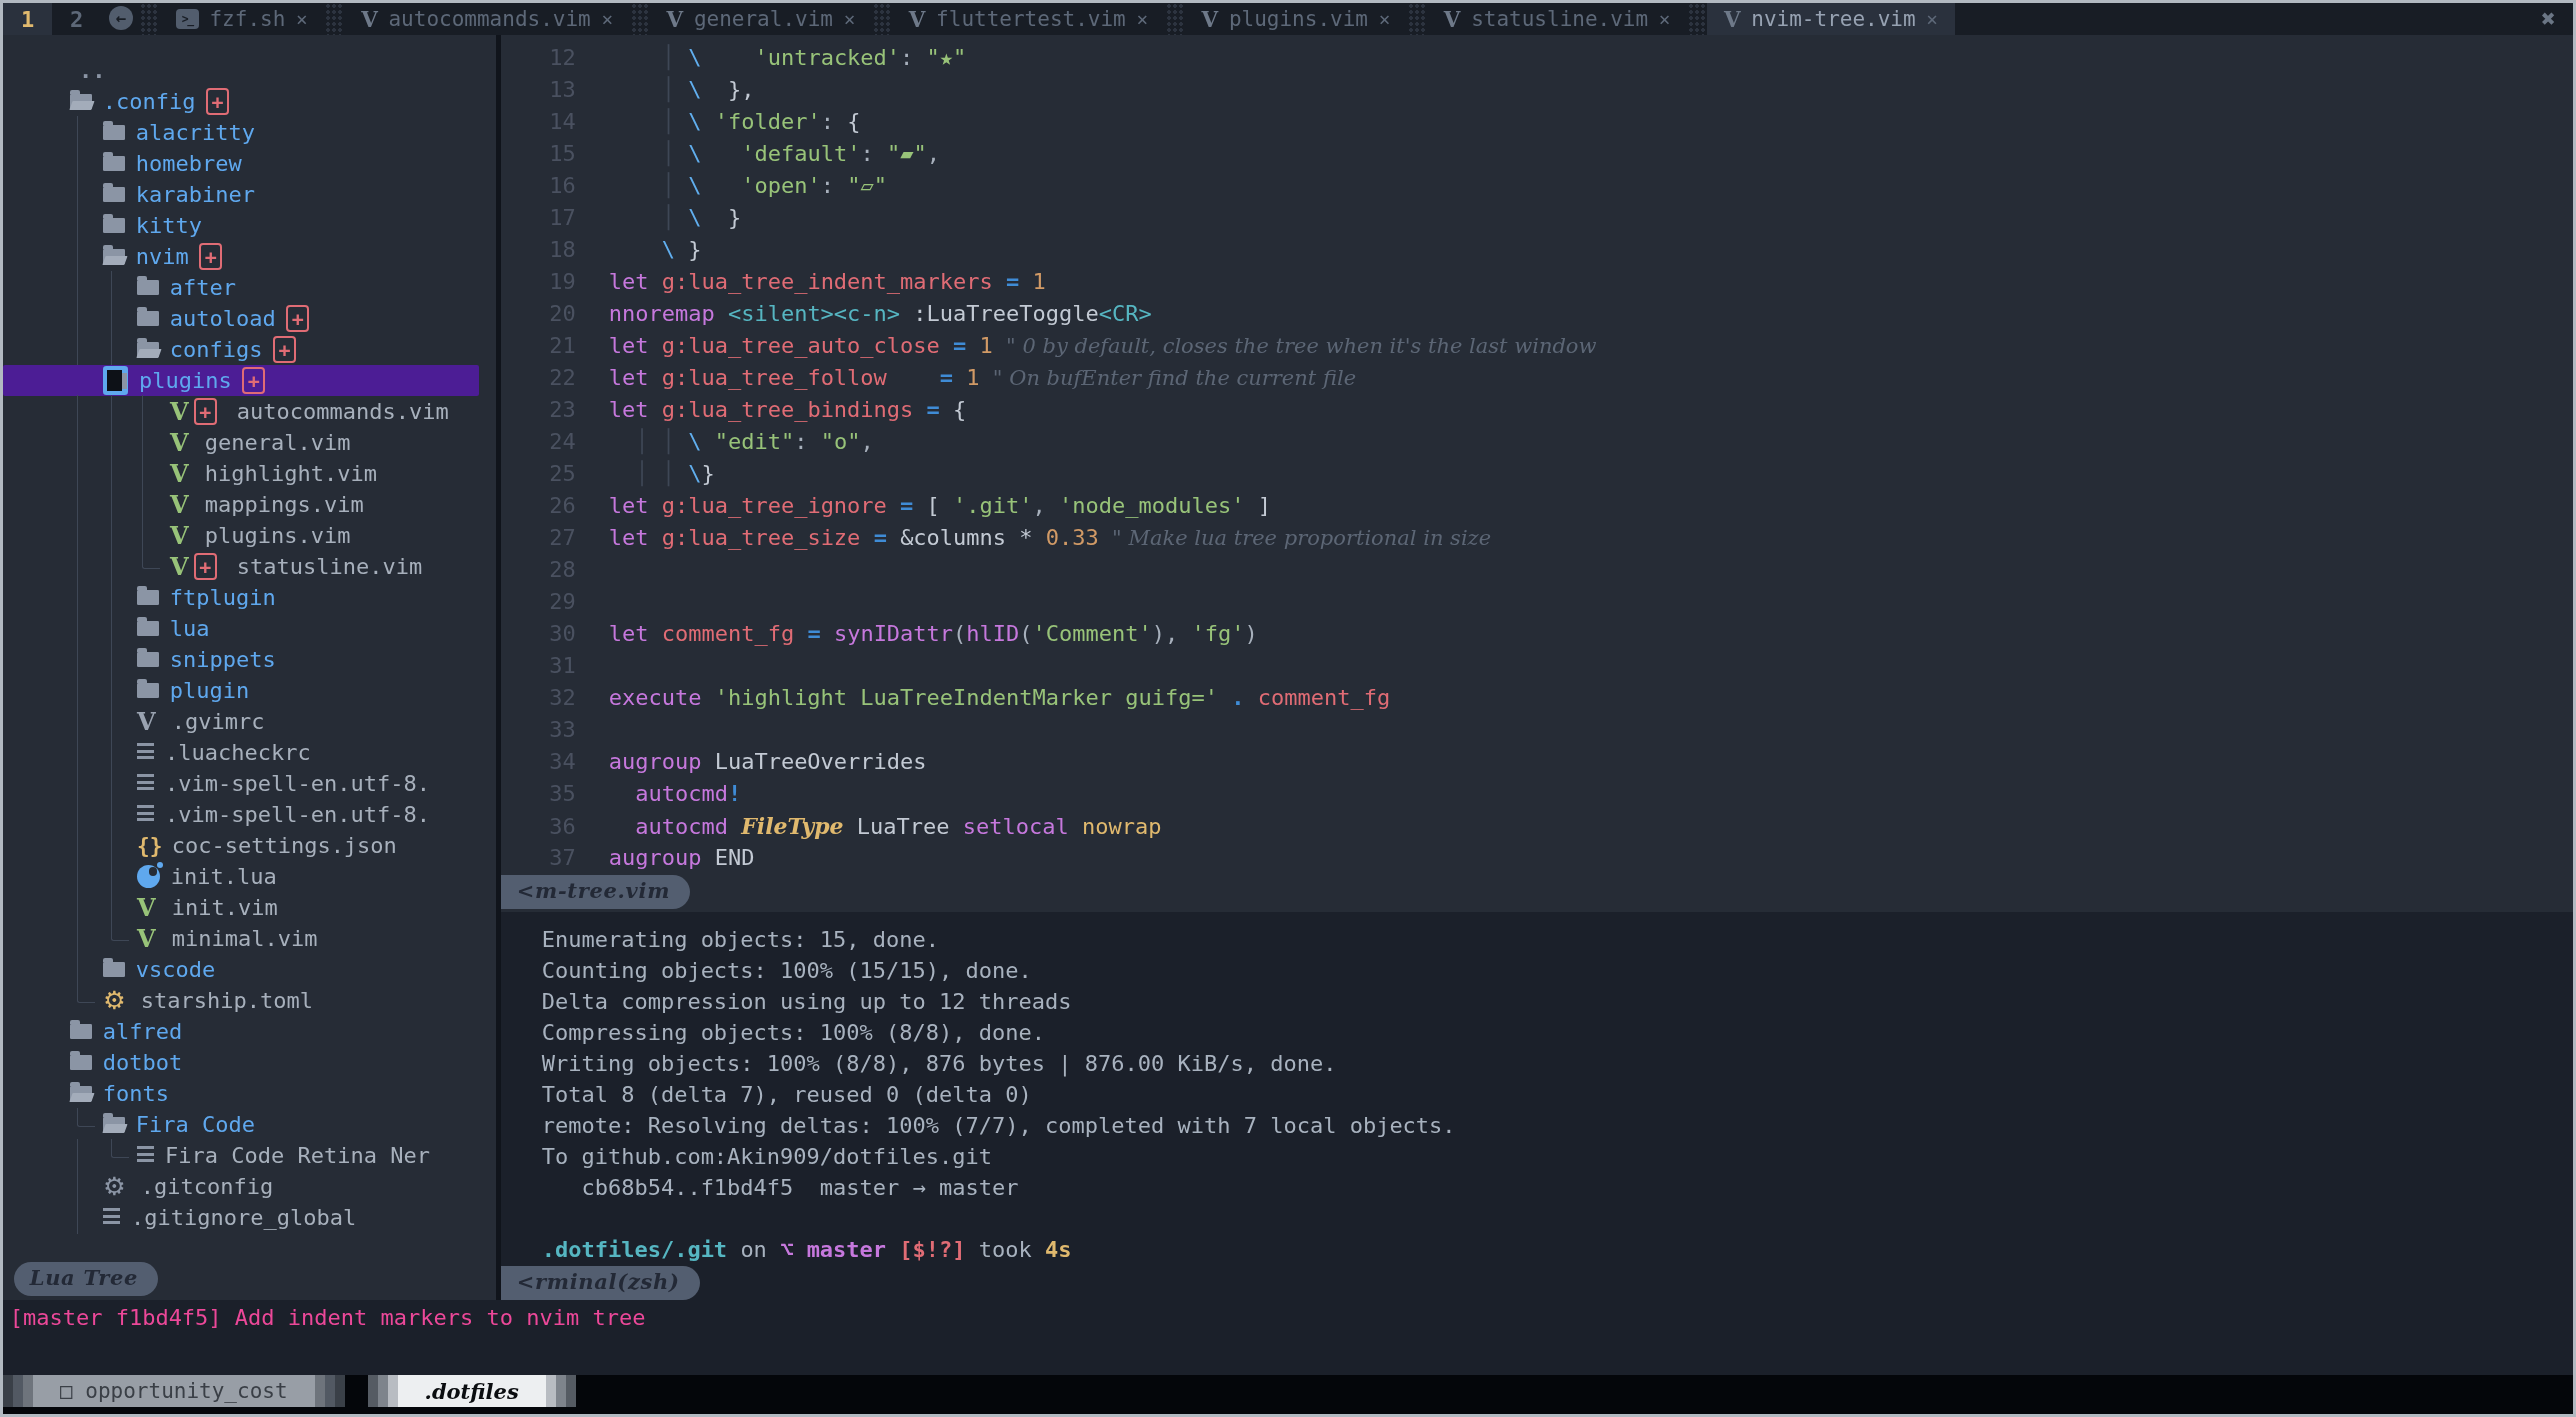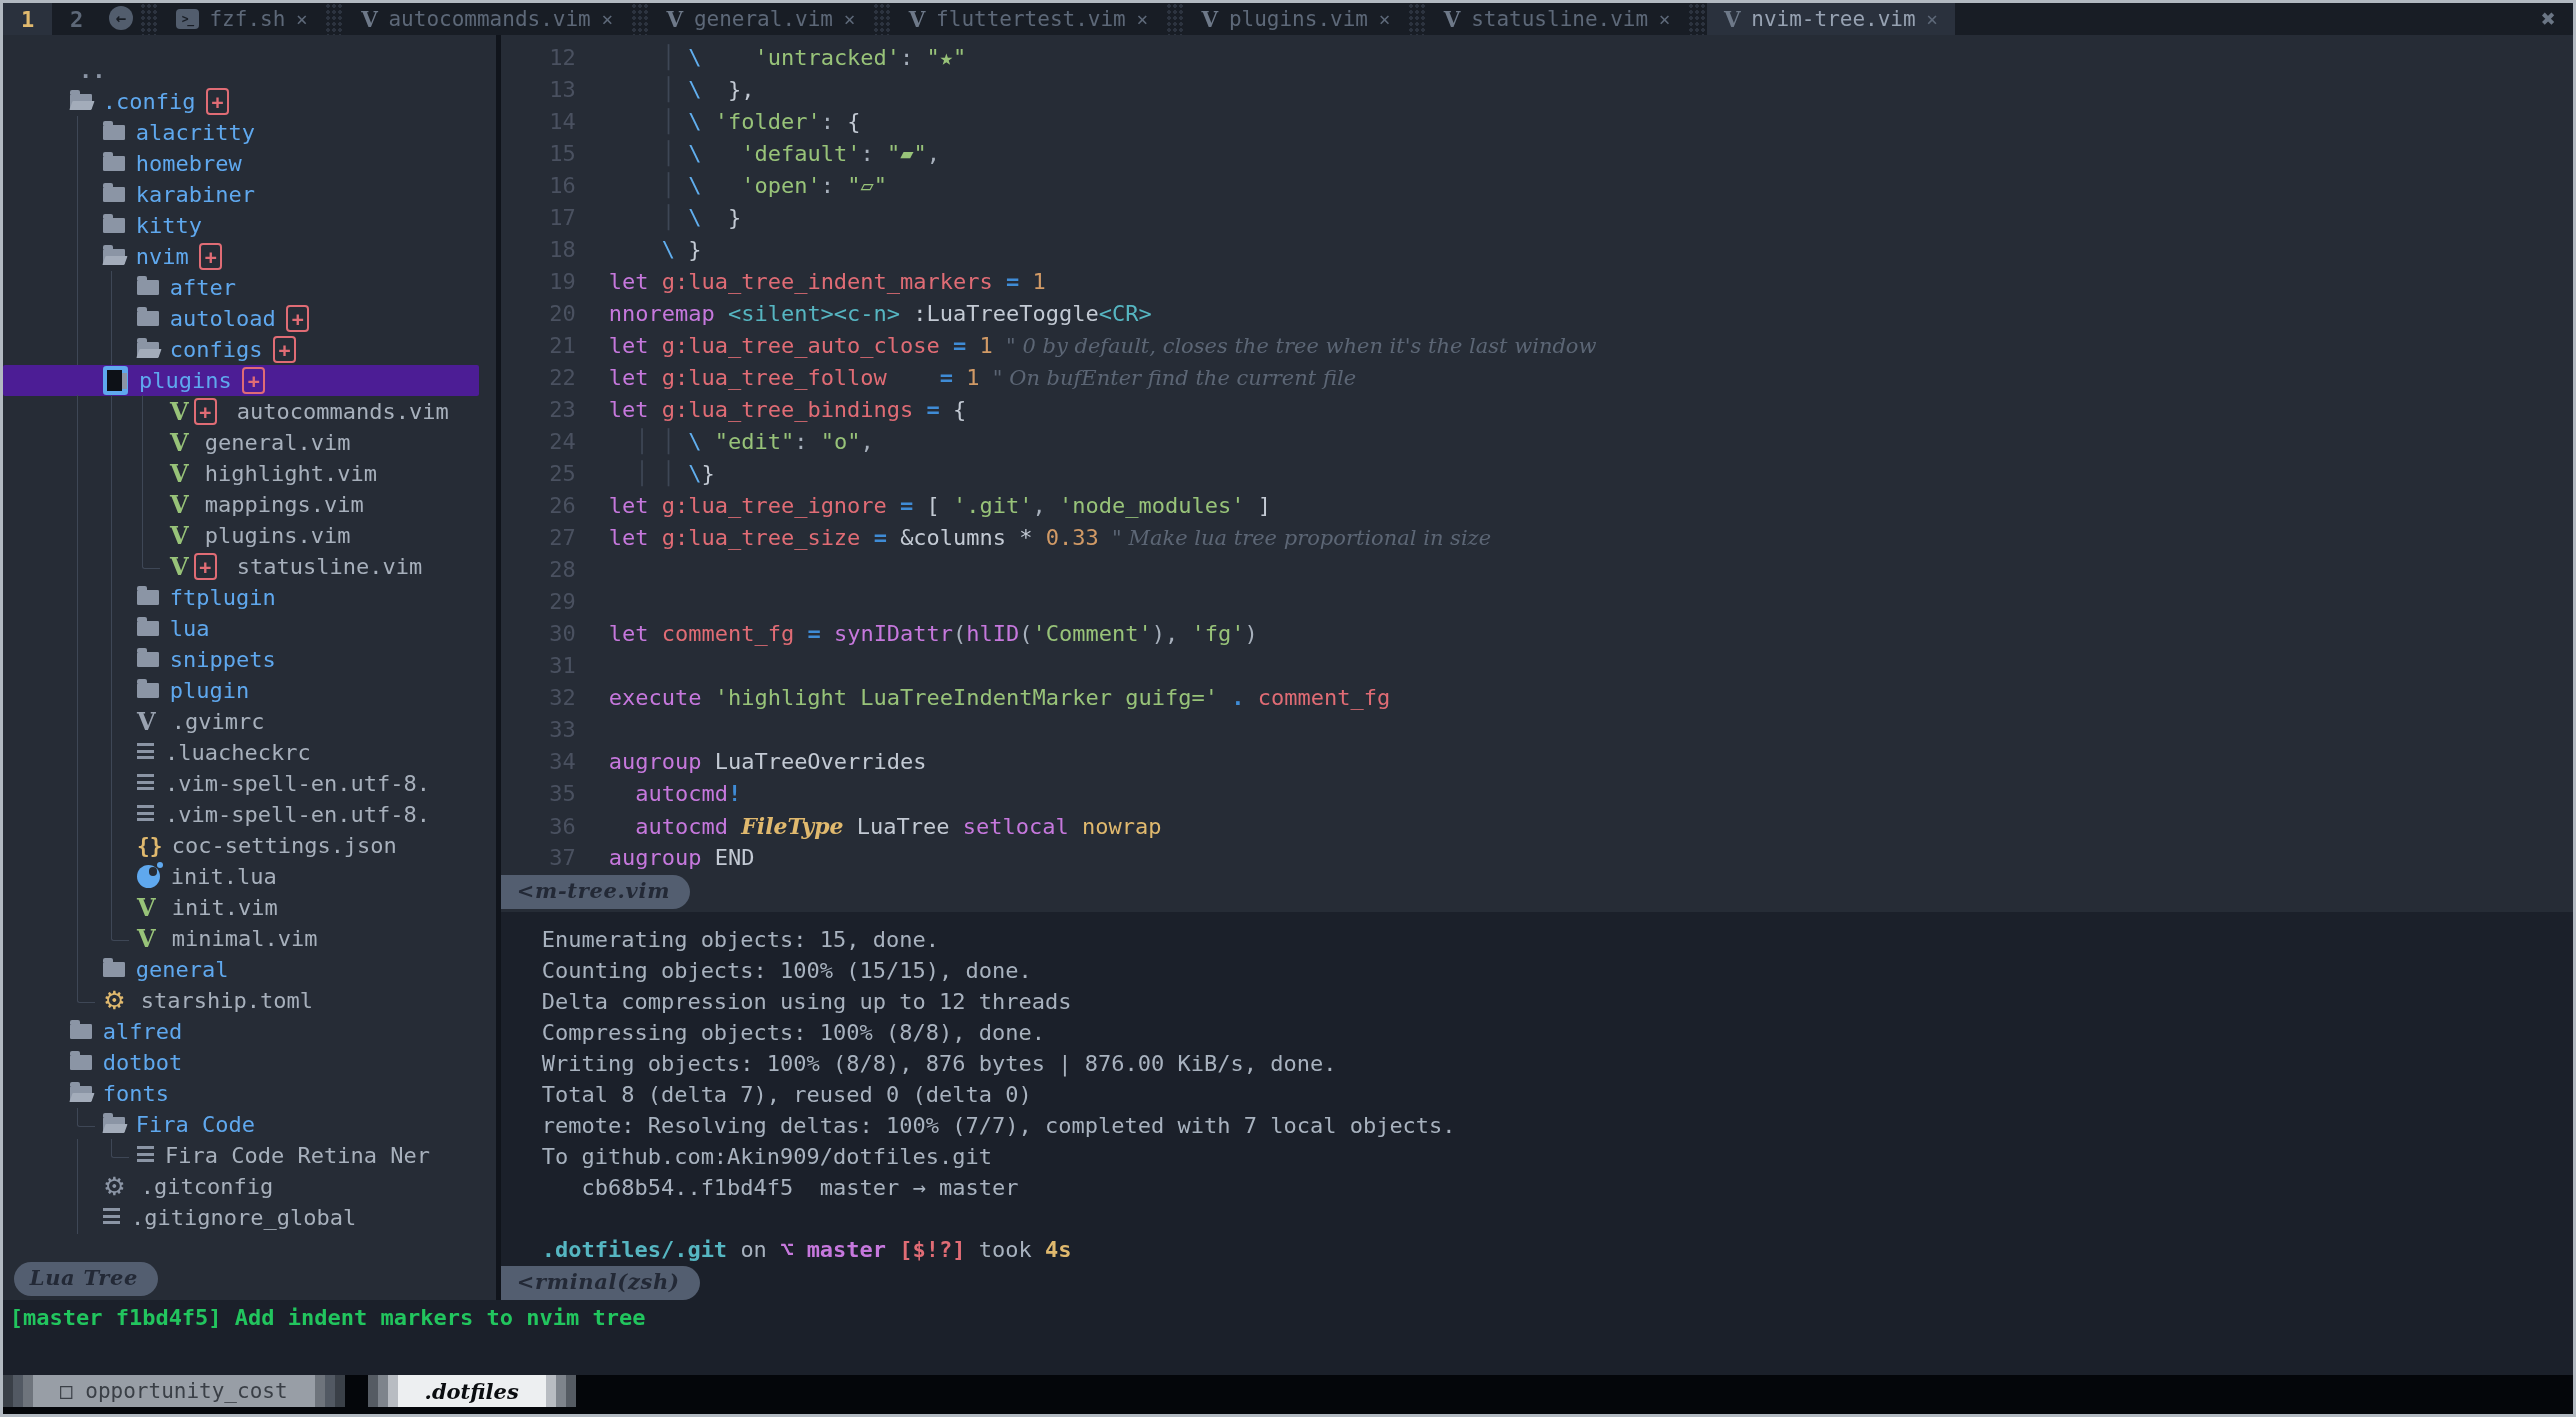--- a/index.html
+++ b/index.html
@@ -86,21 +86,21 @@
   
   .terminal{flex:1 1 auto;background:#1b202a;position:relative;padding:12px 0 0 41px;min-height:0;}
   .tl{height:31px;line-height:31px;white-space:pre;font-size:22px;color:#a8b2bf;}
   .prompt{margin-top:31px;}
   .cyanb{color:#56b6c2;font-weight:bold;} .purpleb{color:#c678dd;font-weight:bold;}
   .redb{color:#e06c75;font-weight:bold;} .yellowb{color:#e0b96e;font-weight:bold;}
   .greenb{color:#98c379;font-weight:bold;}
   .rminal-pill{position:absolute;left:0;bottom:0;}
   
   .msgstrip{height:70px;background:#1b202a;flex:0 0 auto;padding:5.3px 0 0 6.7px;
-    font-size:22px;color:#22c55e;white-space:pre;font-weight:bold;}
+    font-size:22px;color:#ec4899;white-space:pre;}
   .tmux{height:32px;flex:0 0 auto;background:#04060a;display:flex;align-items:stretch;
     font-size:21px;}
   .stripe{width:10px;}
   .twin{display:flex;align-items:center;padding:0 27px;}
   .twin.gray{background:#989ea6;color:#3a3f46;}
   .twin.white{background:#edeff1;color:#0b0d10;font-family:"DejaVu Serif",serif;
     font-style:italic;font-weight:bold;}
   .tmuxgap{width:23px;}
   .bottomfill{height:6.7px;flex:0 0 auto;background:#04060a;}
 </style>
@@ -361,21 +361,21 @@
           <i class="tguide" style="left: 74px;"></i>
           <i class="tcorner" style="left: 108px;"></i>
           <span style="display: inline-block; width: 134px; flex: 0 0 auto;"></span>
           <span class="ivim green">V</span>
           <span class="tlabel c-file">minimal.vim</span>
         </div>
         <div class="trow">
           <i class="tguide" style="left: 74px;"></i>
           <span style="display: inline-block; width: 100px; flex: 0 0 auto;"></span>
           <span class="ifolder"></span>
-          <span class="tlabel c-folder">general</span>
+          <span class="tlabel c-folder">vscode</span>
         </div>
         <div class="trow">
           <i class="tcorner" style="left: 74px;"></i>
           <span style="display: inline-block; width: 100px; flex: 0 0 auto;"></span>
           <span class="igear yellow">⚙</span>
           <span class="tlabel c-file">starship.toml</span>
         </div>
         <div class="trow">
           <span style="display: inline-block; width: 67px; flex: 0 0 auto;"></span>
           <span class="ifolder"></span>

